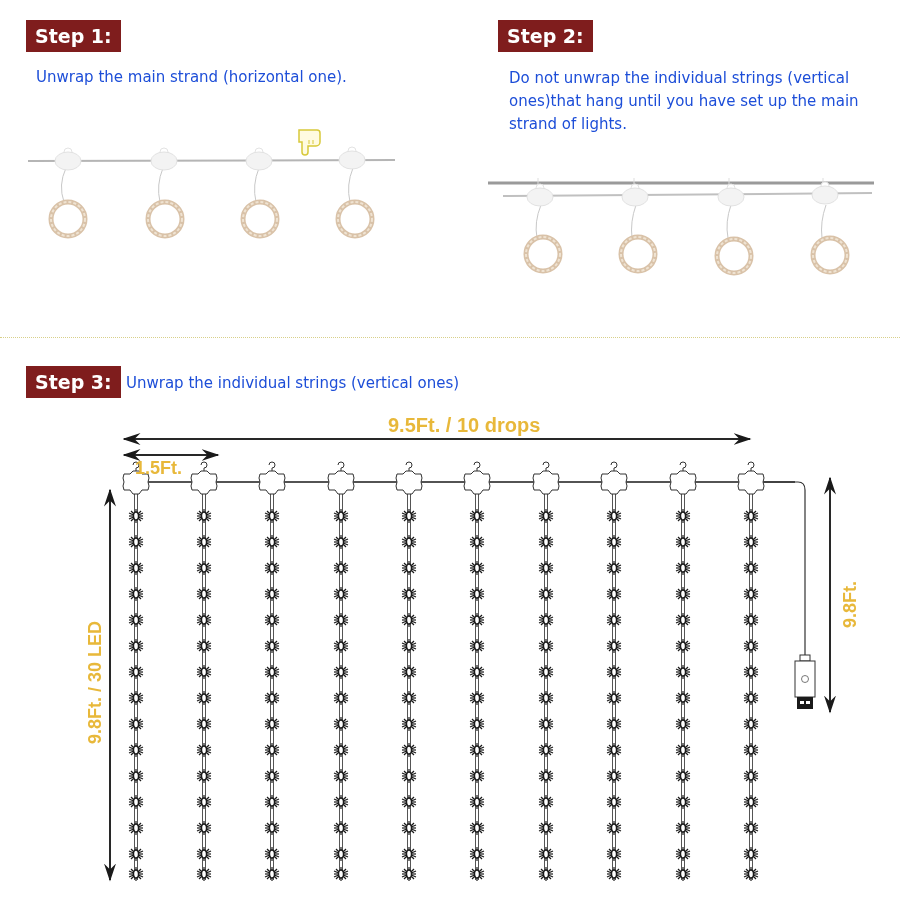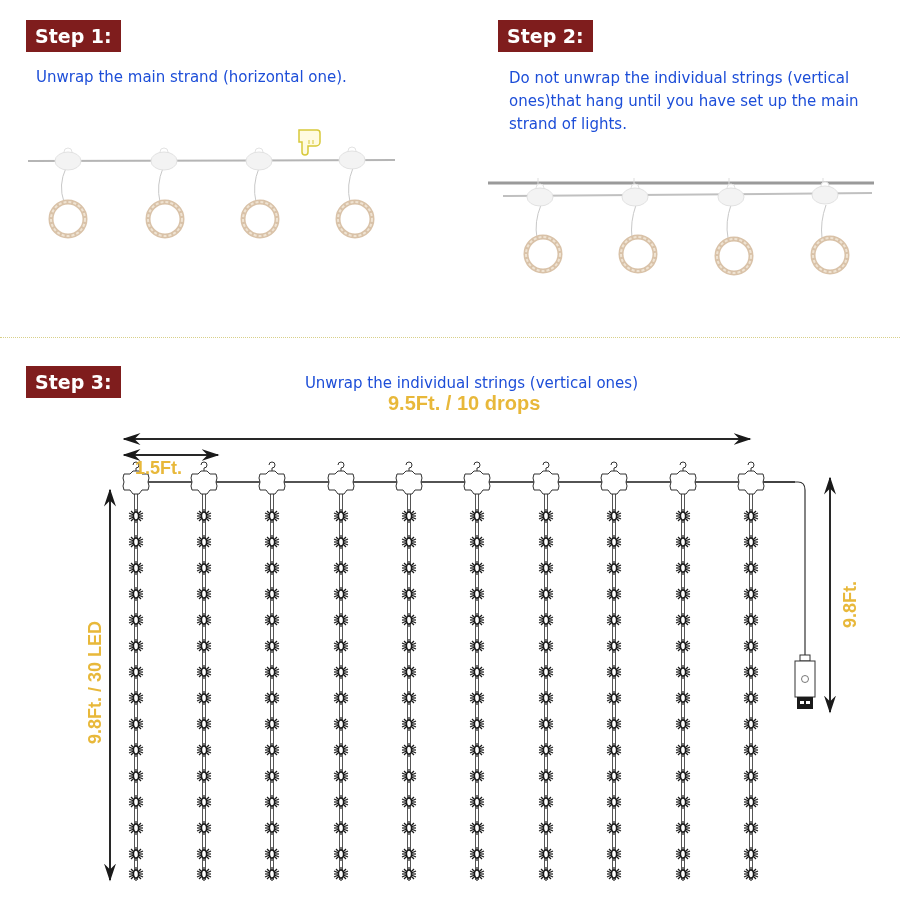--- a/index.html
+++ b/index.html
@@ -75,21 +75,21 @@
     <use href="#clip" x="540" y="197"></use>
     <use href="#clip" x="635" y="197"></use>
     <use href="#clip" x="731" y="197"></use>
     <use href="#clip" x="825" y="195"></use>
   </g>
 </svg>
 
 <div class="divider"></div>
 
 <div class="badge" style="left:26px;top:366px;">Step 3:</div>
-<div class="step-text" style="left:138px;top:372px;width:500px;text-align:right;">Unwrap the individual strings (vertical ones)</div>
+<div class="step-text" style="left:126px;top:372px;width:500px;">Unwrap the individual strings (vertical ones)</div>
 
 <svg class="layer" width="900" height="900" viewBox="0 0 900 900">
   <defs>
     <marker id="arrowR" markerWidth="12" markerHeight="8" refX="11" refY="4" orient="auto">
       <path d="M0 0 L12 4 L0 8 L4 4 z" fill="#1a1a1a"></path>
     </marker>
     <g id="led">
       <g stroke="#1a1a1a" stroke-width="1.2">
         <line x1="-7" y1="0" x2="7" y2="0"></line>
         <line x1="0" y1="-7" x2="0" y2="7"></line>
@@ -324,16 +324,16 @@
         <use href="#led" y="776"></use>
         <use href="#led" y="802"></use>
         <use href="#led" y="828"></use>
         <use href="#led" y="854"></use>
         <use href="#led" y="874"></use>
       <use href="#hanger" y="482"></use>
     </g>
   </g>
 </svg>
 
-<div class="dim" style="left:388px;top:392px;font-size:20px;">9.5Ft. / 10 drops</div>
+<div class="dim" style="left:388px;top:414px;font-size:20px;">9.5Ft. / 10 drops</div>
 <div class="dim" style="left:135px;top:458px;font-size:18px;">1.5Ft.</div>
 <div class="dim vert" style="left:25px;top:672px;font-size:18px;width:140px;text-align:center;transform:rotate(-90deg);">9.8Ft. / 30 LED</div>
 <div class="dim vert" style="left:815px;top:594px;font-size:18px;width:70px;text-align:center;transform:rotate(-90deg);">9.8Ft.</div>
 
 </body></html>

